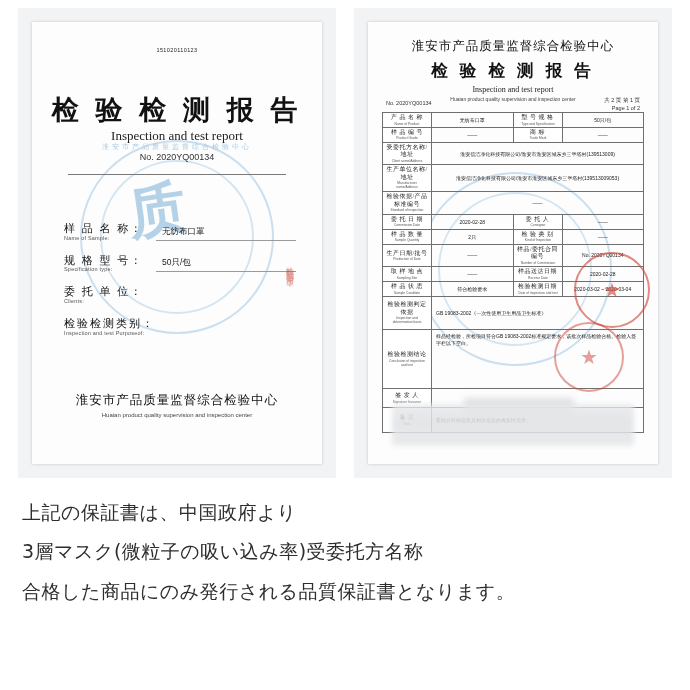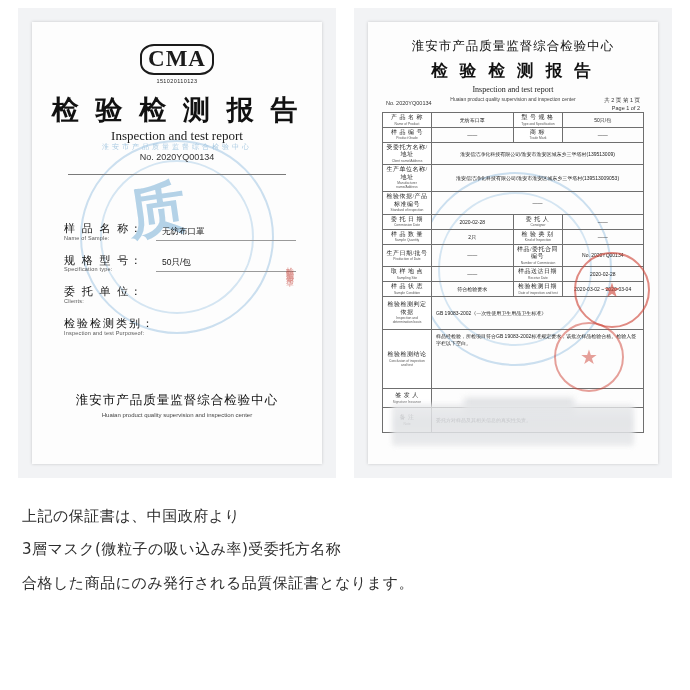--- a/index.html
+++ b/index.html
@@ -358,23 +358,23 @@
   
   .caption {
     position: absolute;
     left: 0;
     top: 498px;
     width: 690px;
     padding: 0 22px;
     box-sizing: border-box;
   }
   .caption p {
-    margin: 7px 0 10px 0;
+    margin: 0 0 10px 0;
     font-family: "DejaVu Sans", sans-serif;
-    font-size: 15px;
+    font-size: 19px;
     color: #2d2d2d;
     line-height: 1.55;
     letter-spacing: .5px;
   }
 </style>
 </head>
 <body>
 
 <div class="page">
 
@@ -382,21 +382,20 @@
 
     <div class="cert">
       <div class="sheet">
 
         <div class="watermark wm-ring-outer" style="left:48px; top:118px;"></div>
         <div class="watermark wm-ring-inner" style="left:68px; top:138px;"></div>
         <div class="wm-text" style="left:96px; top:150px; font-size:58px; font-weight:bold; font-family:'Liberation Serif',serif; transform:rotate(-8deg); color:#a8cbe4;">质</div>
         <div class="wm-text" style="left:30px; top:120px; width:230px; text-align:center; font-size:7px; letter-spacing:3px;">淮安市产品质量监督综合检验中心</div>
 
         <div class="l-ma-box">
-          <div class="l-ma-logo">CMA</div>
           <div class="l-ma-code">151020110123</div>
         </div>
 
         <div class="l-title">检 验 检 测 报 告</div>
         <div class="l-subtitle">Inspection and test report</div>
         <div class="l-no">No. 2020YQ00134</div>
         <div class="l-rule"></div>
 
         <div class="l-fields">
           <div class="l-row">

